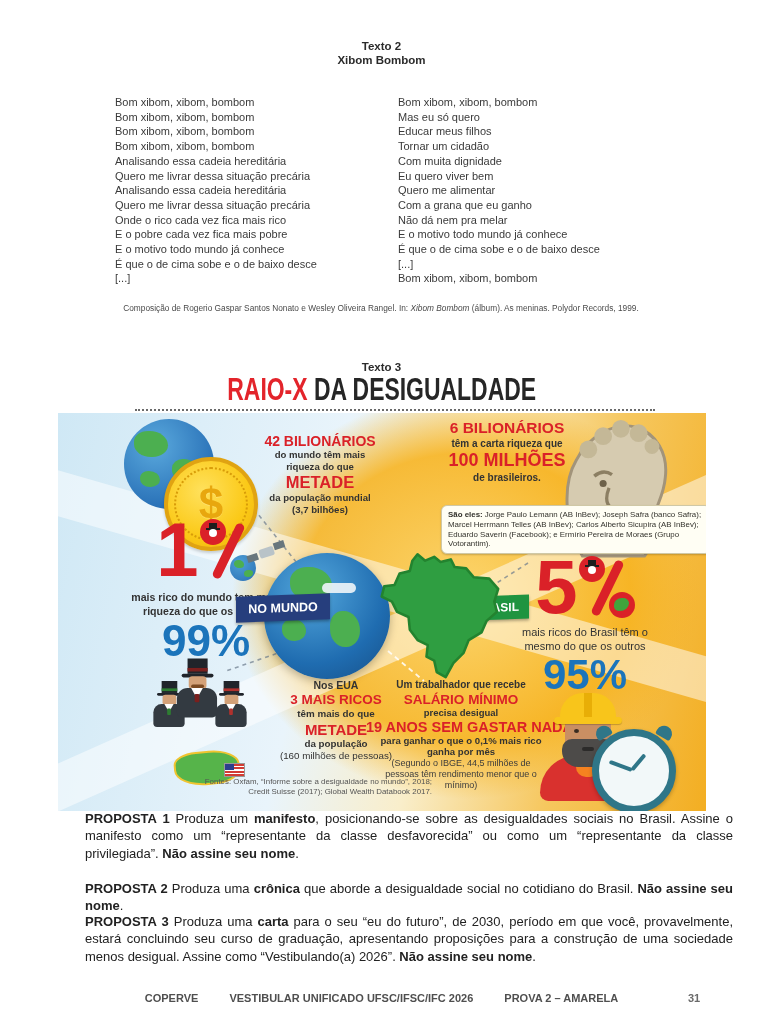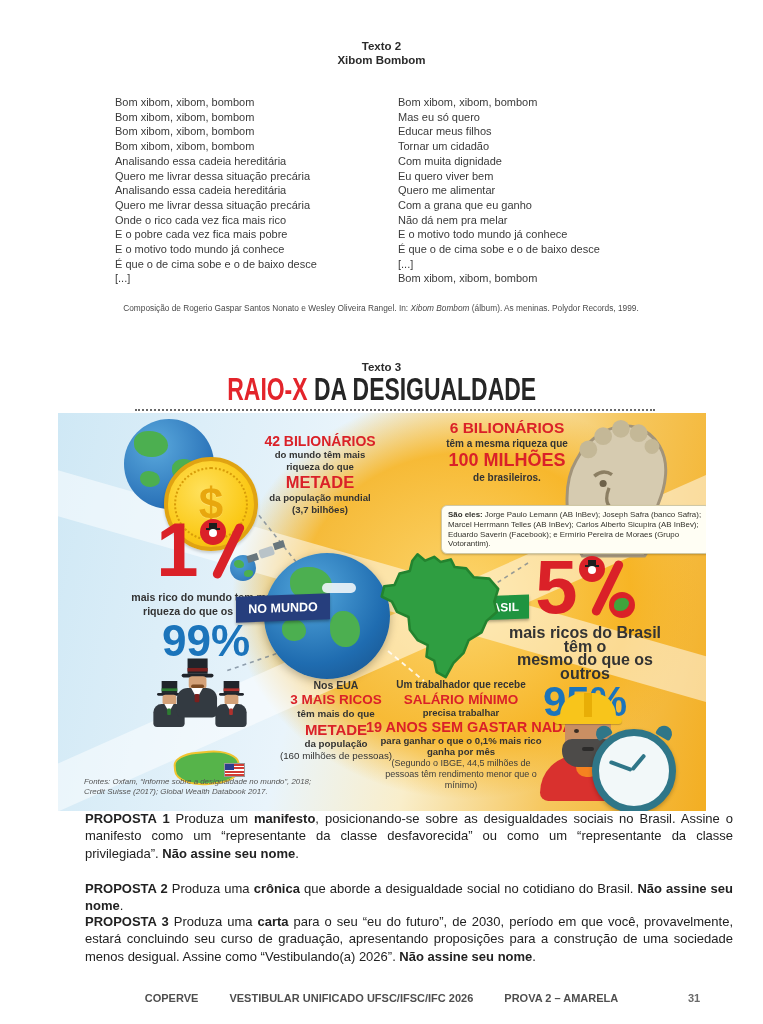--- a/index.html
+++ b/index.html
@@ -71,21 +71,21 @@
   .circ-man .brim{position:absolute;left:6px;top:9px;width:14px;height:2px;background:#1d1d1d;}
   .circ-globe{background:radial-gradient(circle at 38% 32%,#4d9fd6,#2a6fb4);}
   .circ-globe .g1{position:absolute;left:4px;top:5px;width:10px;height:8px;background:#4caf50;border-radius:50% 60% 45% 55%;}
   .circ-globe .g2{position:absolute;right:3px;bottom:4px;width:9px;height:7px;background:#4caf50;border-radius:55% 45% 60% 50%;}
   .circ-brazil{background:#da2128;}
   .circ-brazil .g1{position:absolute;left:5px;top:6px;width:15px;height:13px;background:#3fa43c;border-radius:60% 45% 70% 40%;}
   .w1{left:38px;top:106px;width:220px;}
   .w1 .desc{margin-top:8px;font-size:10.6px;line-height:13.5px;font-weight:bold;color:#333;}
   .w1 .rest{font-size:44px;line-height:46px;font-weight:bold;color:#1b74bb;}
   .b5{left:438px;top:143px;width:178px;}
-  .b5 .desc{margin-top:6px;font-size:16px;line-height:13.5px;font-weight:bold;color:#333;}
+  .b5 .desc{margin-top:6px;font-size:11px;line-height:13.5px;font-weight:normal;color:#333;}
   .b5 .rest{font-size:42px;line-height:44px;font-weight:bold;color:#1b74bb;}
   
   .earth{left:206px;top:140px;width:126px;height:126px;border-radius:50%;
      background:radial-gradient(circle at 38% 30%,#53a7dc,#1f6cb0 62%,#174f87);box-shadow:0 3px 8px rgba(0,0,0,.25);}
   .earth .cloud{position:absolute;background:rgba(235,243,247,.92);border-radius:8px;}
   .ribbon{color:#fff;font-weight:bold;display:flex;align-items:center;justify-content:center;
      box-shadow:0 2px 3px rgba(0,0,0,.3);}
   .rib-world{left:178px;top:182px;width:94px;height:26px;background:#263e7d;font-size:12.5px;transform:skewY(-2deg);}
   .rib-brazil{left:385px;top:183px;width:86px;height:24px;background:#1f9440;font-size:12px;transform:skewY(-2deg);}
   .satellite{left:188px;top:126px;width:40px;height:26px;transform:rotate(-18deg);}
@@ -111,21 +111,21 @@
   .usamap{position:absolute;left:22px;top:88px;width:62px;height:30px;background:#56b44a;border:2.5px solid #f0c430;
      border-radius:35% 45% 40% 50%;transform:rotate(-5deg);}
   .usflag{position:absolute;left:72px;top:100px;width:19px;height:12px;
      background:repeating-linear-gradient(#d23b33 0 1.7px,#fff 1.7px 3.4px);border:.5px solid #999;}
   .usflag .canton{position:absolute;left:0;top:0;width:9px;height:6px;background:#2b3f8c;}
   .usa-text{left:202px;top:266px;width:152px;}
   .usa-text .l0{font-size:10.5px;line-height:13px;}
   .usa-text .h{font-size:13.5px;line-height:16px;}
   .usa-text .m{font-size:15px;line-height:17px;}
   .usa-text .s{font-size:9.8px;line-height:12.5px;}
-  .fontes{left:26px;top:364px;width:348px;font-size:7.9px;line-height:9.8px;color:#555;text-align:left;font-style:italic;}
+  .fontes{left:26px;top:364px;width:348px;font-size:7.9px;line-height:9.8px;color:#555;text-align:right;}
   
   .wk-text{left:308px;top:266px;width:190px;}
   .wk-text .l0{font-size:10px;line-height:12.5px;}
   .wk-text .r1{font-size:13.5px;line-height:15.5px;}
   .wk-text .l1{font-size:9.5px;line-height:11.5px;}
   .wk-text .r2{font-size:14.5px;line-height:16px;white-space:nowrap;}
   .wk-text .b{font-size:9.6px;line-height:11.8px;}
   .wk-text .n{font-size:9px;line-height:11px;color:#3c3c3c;}
   .worker{left:478px;top:280px;width:104px;height:112px;}
   .torso{position:absolute;left:4px;bottom:4px;width:96px;height:46px;background:#d9312e;border-radius:46px 46px 10px 10px;}
@@ -229,21 +229,21 @@
       <div class="red-b h">42 BILIONÁRIOS</div>
       <div class="dark-b s">do mundo têm mais</div>
       <div class="dark-b s">riqueza do que</div>
       <div class="red-b m">METADE</div>
       <div class="dark-b s">da população mundial</div>
       <div class="dark-b s">(3,7 bilhões)</div>
     </div>
 
     <div class="abs stack b6">
       <div class="red-b h">6 BILIONÁRIOS</div>
-      <div class="dark-b s">têm a mesma riqueza que</div>
+      <div class="dark-b s">têm a carta riqueza que</div>
       <div class="red-b m">100 MILHÕES</div>
       <div class="dark-b s">de brasileiros.</div>
     </div>
 
     <svg class="abs statue" width="152" height="148" viewBox="0 0 100 100">
       <path d="M30 98 C18 78 16 50 26 33 C34 17 52 7 66 11 C80 15 88 29 86 45 C85 57 80 63 78 73 C76 83 78 91 72 98 Z" fill="#d6cbb0" stroke="#a2947a" stroke-width="2"></path>
       <circle cx="34" cy="26" r="6" fill="#c4b897"></circle>
         <circle cx="44" cy="17" r="6" fill="#c4b897"></circle>
       <circle cx="56" cy="12" r="6" fill="#c4b897"></circle>
         <circle cx="68" cy="15" r="6" fill="#c4b897"></circle>
@@ -373,21 +373,21 @@
     </div>
 
     <div class="abs fontes">
       <div>Fontes: Oxfam, “Informe sobre a desigualdade no mundo”, 2018;</div>
       <div>Credit Suisse (2017); Global Wealth Databook 2017.</div>
     </div>
 
     <div class="abs stack wk-text">
       <div class="dark-b l0">Um trabalhador que recebe</div>
       <div class="red-b r1">SALÁRIO MÍNIMO</div>
-      <div class="dark-b l1">precisa trabalhar</div>
+      <div class="dark-b l1">precisa desigual</div>
       <div class="red-b r2">19 ANOS SEM GASTAR NADA</div>
       <div class="dark-b b">para ganhar o que o 0,1% mais rico</div>
       <div class="dark-b b">ganha por mês</div>
       <div class="n">(Segundo o IBGE, 44,5 milhões de</div>
       <div class="n">pessoas têm rendimento menor que o</div>
       <div class="n">mínimo)</div>
     </div>
 
     <div class="abs worker">
       <div class="torso"></div>

